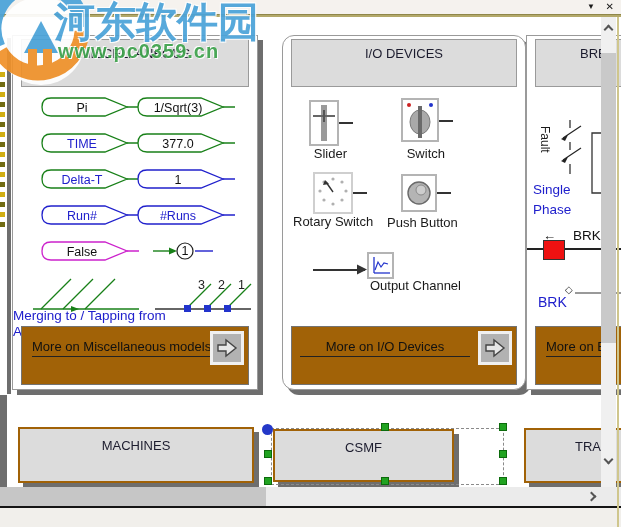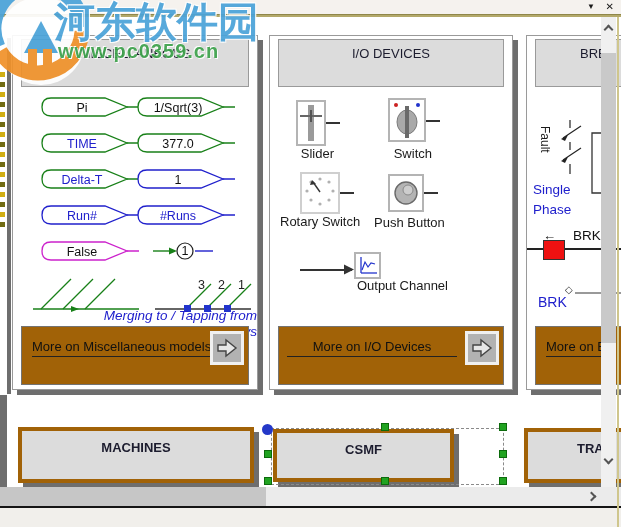--- a/index.html
+++ b/index.html
@@ -22,34 +22,34 @@
   .pfoot{position:absolute;left:8px;bottom:4px;right:8px;height:59px;background:#a16207;border:1px solid #737373;}
   .flabel{position:absolute;left:10px;top:12px;font-size:13px;color:#111;
           border-bottom:1px solid #222;padding-bottom:2px;white-space:nowrap;}
   .flabel.wide{left:8px;right:46px;text-align:center;}
   .fbtn{position:absolute;right:4px;top:4px;width:34px;height:34px;background:#b2b2b2;
         border:3px solid #f0f0f0;display:flex;align-items:center;justify-content:center;cursor:pointer;}
 
   
   .tag{position:absolute;width:102px;height:22px;cursor:pointer;}
   .tag text{font-family:"Liberation Sans",sans-serif;font-size:12.5px;}
-  .merge-note{position:absolute;left:0;right:0;text-align:right;color:#2020cc;font-size:13.5px;font-style:italic;}
+  .merge-note{position:absolute;left:0;right:0;text-align:left;color:#2020cc;font-size:13.5px;}
 
   
   .iobox{position:absolute;background:#fff;border:2px solid #b4b4b4;}
   .ioline{position:absolute;height:2px;background:#333;}
   .iolabel{position:absolute;font-size:13px;color:#1a1a1a;text-align:right;white-space:nowrap;}
 
   
   .blue-note{position:absolute;color:#2020cc;font-size:13.5px;}
   .vert-text{position:absolute;writing-mode:vertical-rl;font-size:12px;color:#1a1a1a;}
 
   
-  .mini{position:absolute;background:#dcdcdc;border:4px solid #a16207;box-shadow:5px 5px 0 0 #6e6e6e;
-        font-size:13px;color:#1c1c2e;text-align:center;padding-top:9px;cursor:pointer;font-weight:bold;}
+  .mini{position:absolute;background:#dcdcdc;border:2px solid #a16207;box-shadow:5px 5px 0 0 #6e6e6e;
+        font-size:13px;color:#1c1c2e;text-align:center;padding-top:9px;cursor:pointer;}
   .handle{position:absolute;width:8px;height:8px;background:#21a321;border:1px solid #0c6b0c;}
 
   
   .vtrack{position:absolute;left:601px;top:17px;width:15px;height:470px;background:#f0f0f0;}
   .vthumb{position:absolute;left:601px;top:53px;width:15px;height:290px;background:#c9c9c9;}
   .htrack{position:absolute;left:0;top:487px;width:621px;height:19px;background:#ebebeb;}
   .hthumb{position:absolute;left:0;top:487px;width:266px;height:19px;background:#c6c6c6;}
   .chev{position:absolute;width:7px;height:7px;border:0 solid #555;}
   .chev.up{border-top-width:2px;border-left-width:2px;transform:rotate(45deg);}
   .chev.down{border-bottom-width:2px;border-right-width:2px;transform:rotate(45deg);}
@@ -210,21 +210,21 @@
     <div class="pfoot">
       <span class="flabel">More on Miscellaneous models</span>
       <span class="fbtn">
         <svg width="24" height="24" viewBox="0 0 24 24">
           <path d="M3 9 h8 V4 l10 8 -10 8 v-5 H3 z" fill="#e6e6e6" stroke="#444" stroke-width="1.4"></path>
         </svg>
       </span>
     </div>
   </div>
 
-  <div class="panel" style="left:269px;width:244px;">
+  <div class="panel" style="left:282px;width:244px;border-radius:12px;">
     <div class="phead">I/O DEVICES</div>
 
     <div class="iobox" style="left:26px;top:64px;width:30px;height:46px;cursor:pointer;">
       <svg width="26" height="42" viewBox="0 0 26 42">
         <rect x="10" y="3" width="6" height="36" fill="#9a9a9a"></rect>
         <line x1="2" y1="14" x2="24" y2="14" stroke="#666" stroke-width="2"></line>
         <line x1="13" y1="8" x2="13" y2="20" stroke="#555" stroke-width="2"></line>
       </svg>
     </div>
     <div class="ioline" style="left:56px;top:86px;width:14px;"></div>

